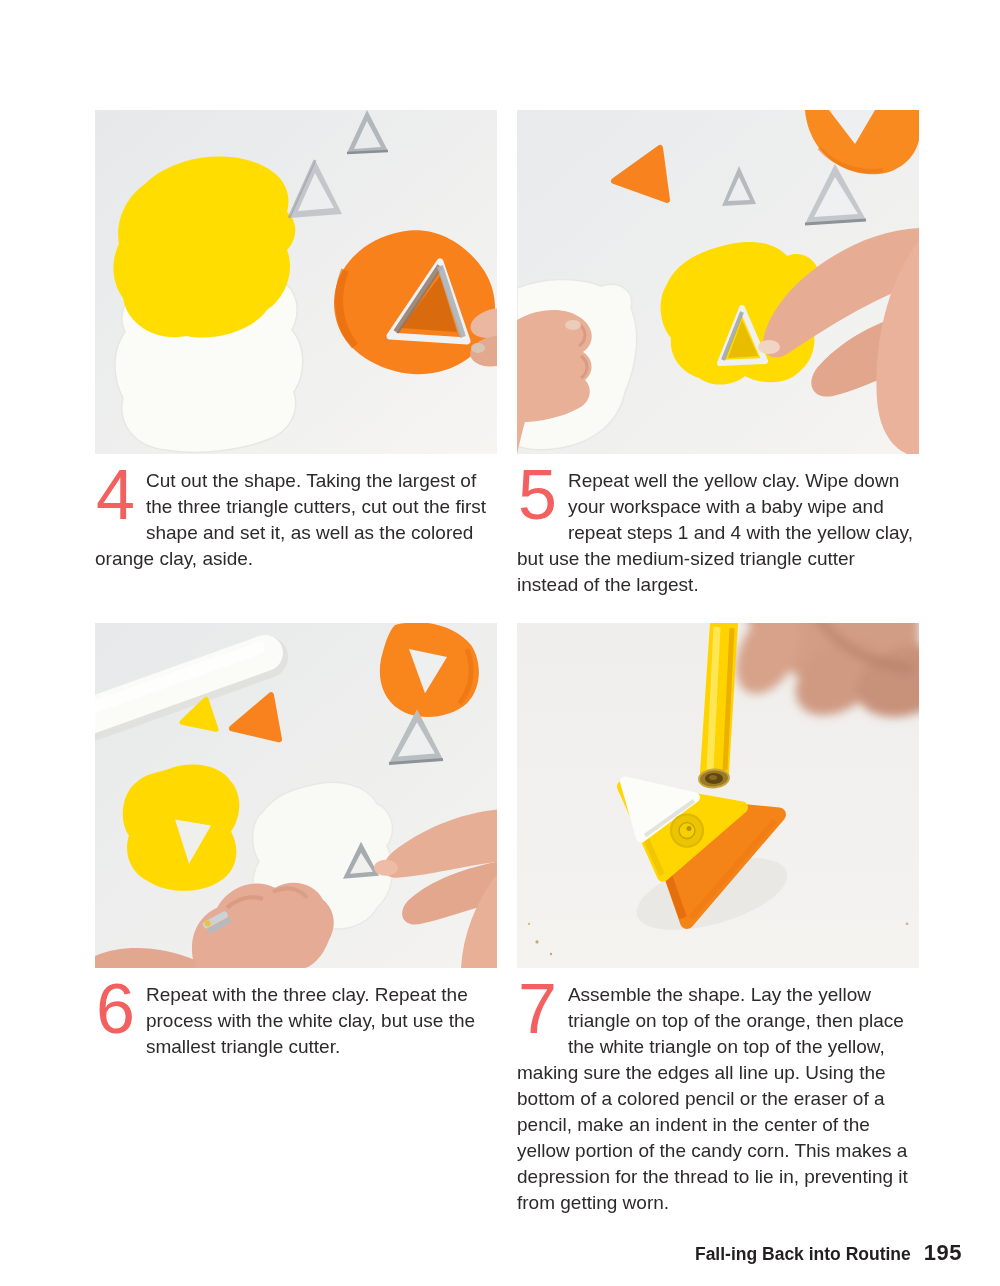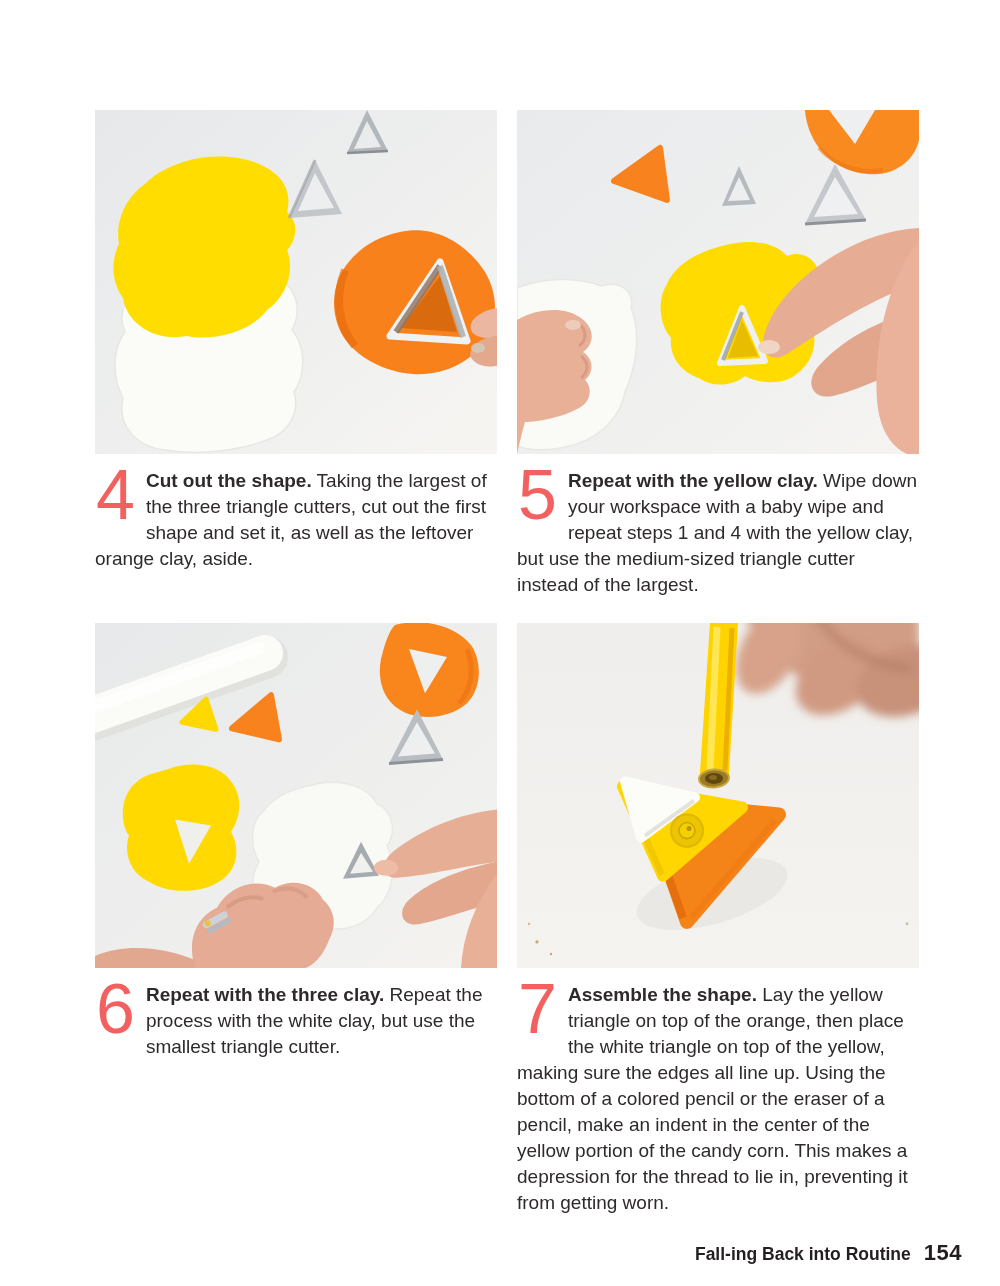--- a/index.html
+++ b/index.html
@@ -9,21 +9,21 @@
            display:grid;grid-template-columns:402px 402px;column-gap:20px;
            grid-template-rows:344px 169px 345px auto;}
   figure{margin:0;padding:0;width:402px;overflow:hidden;}
   figure.ph1{height:344px;}
   figure.ph2{height:345px;}
   figure svg{display:block;width:100%;height:100%;}
   .caption{padding-top:14px;}
   .step{margin:0;font-size:19px;line-height:26px;color:#2e2a2b;text-align:left;}
   .step .num{float:left;font-size:70px;line-height:52px;font-weight:400;
              color:#f2605f;margin:1px 11px 0 1px;}
-  .step b{font-weight:700;}
+  .step b{font-weight:400;}
   .footer{position:absolute;top:1240px;right:38px;display:flex;align-items:baseline;gap:13px;}
   .footer .chapter{font-size:17.5px;font-weight:700;color:#231f20;}
   .footer .pagenum{font-size:22px;font-weight:700;color:#231f20;letter-spacing:.5px;}
 </style>
 </head>
 <body>
 
 <div class="page">
   <div class="content">
 
@@ -110,25 +110,25 @@
         <g>
           <path d="M402,118 C360,120 318,140 284,170 C262,190 248,214 246,232 C245,246 258,252 270,244 C298,226 340,196 402,172 Z" fill="#e7ad94"></path>
           <path d="M402,200 C360,210 322,232 300,258 C288,274 296,290 316,286 C348,278 378,262 402,252 Z" fill="#e2a68c"></path>
           <path d="M402,130 C372,170 356,230 360,290 C362,316 372,336 390,344 L402,344 Z" fill="#eab29a"></path>
           <ellipse cx="252" cy="237" rx="11" ry="7" fill="#f0d5c4"></ellipse>
         </g>
       </svg>
     </figure>
 
     <div class="caption">
-      <p class="step"><span class="num">4</span><b>Cut out the shape.</b> <span>Taking the largest of the three triangle cutters, cut out the first shape and set it, as well as the leftover orange clay, aside.</span></p>
-    </div>
-
-    <div class="caption">
-      <p class="step"><span class="num">5</span><b>Repeat with the yellow clay.</b> <span>Wipe down your workspace with a baby wipe and repeat steps 1 and 4 with the yellow clay, but use the medium-sized triangle cutter instead of the largest.</span></p>
+      <p class="step"><span class="num">4</span><b>Cut out the shape.</b> <span>Taking the largest of the three triangle cutters, cut out the first shape and set it, as well as the colored orange clay, aside.</span></p>
+    </div>
+
+    <div class="caption">
+      <p class="step"><span class="num">5</span><b>Repeat well the yellow clay.</b> <span>Wipe down your workspace with a baby wipe and repeat steps 1 and 4 with the yellow clay, but use the medium-sized triangle cutter instead of the largest.</span></p>
     </div>
 
     <figure class="ph2">
       <svg viewBox="0 0 402 344" preserveAspectRatio="none">
         <defs>
           <linearGradient id="bgC" x1="0" y1="0" x2="1" y2="1">
             <stop offset="0" stop-color="#e7e9ea"></stop>
               <stop offset="1" stop-color="#f4f3f0"></stop>
           </linearGradient>
         </defs>
@@ -243,15 +243,15 @@
     </div>
 
     <div class="caption">
       <p class="step"><span class="num">7</span><b>Assemble the shape.</b> <span>Lay the yellow triangle on top of the orange, then place the white triangle on top of the yellow, making sure the edges all line up. Using the bottom of a colored pencil or the eraser of a pencil, make an indent in the center of the yellow portion of the candy corn. This makes a depression for the thread to lie in, preventing it from getting worn.</span></p>
     </div>
 
   </div>
 
   <div class="footer">
     <span class="chapter">Fall-ing Back into Routine</span>
-    <span class="pagenum">154</span>
+    <span class="pagenum">195</span>
   </div>
 </div>
 
 </body></html>

